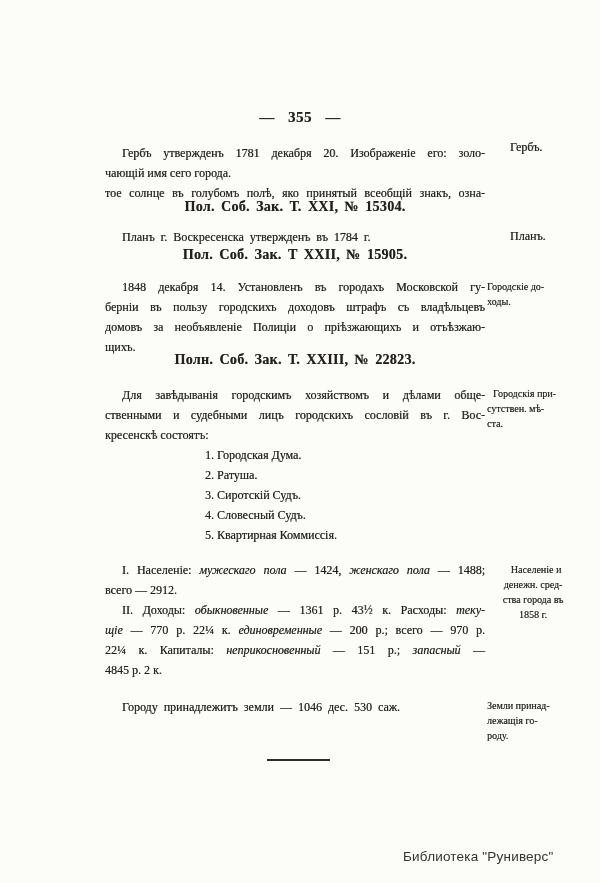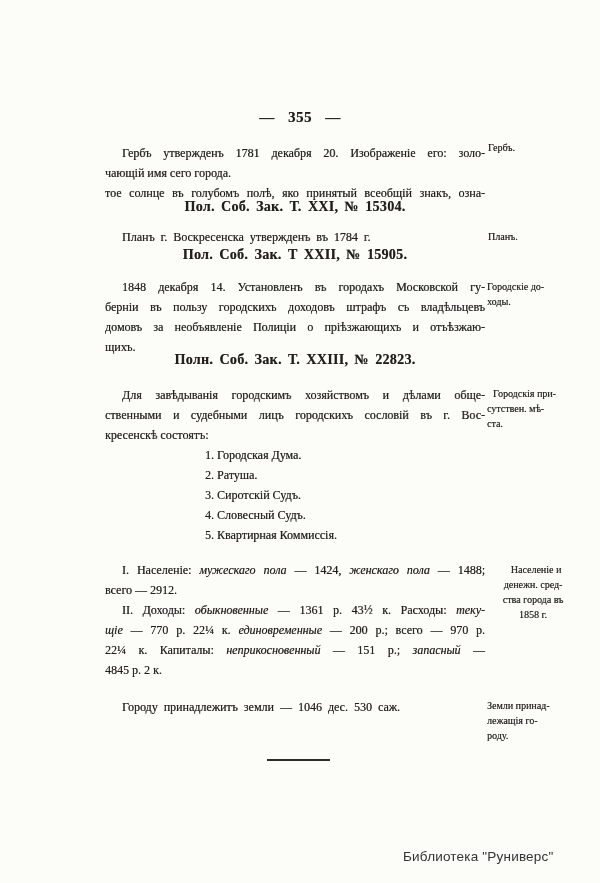--- a/index.html
+++ b/index.html
@@ -18,21 +18,21 @@
   .ind{text-indent:17px;}
   .nw{white-space:nowrap;}
   .it{font-style:italic;}
   .wsp{word-spacing:3px;}
   .cite{
     position:absolute;left:105px;width:380px;text-align:center;
     font-size:14px;font-weight:bold;letter-spacing:0.3px;word-spacing:2.5px;
   }
   .mnote{position:absolute;left:487px;width:92px;font-size:10px;line-height:15px;}
   .mnote .first{padding-left:6px;}
-  .m-single{position:absolute;left:488px;font-size:10px;line-height:15px;}
+  .m-single{position:absolute;left:510px;font-size:12px;line-height:15px;}
   .list{position:absolute;left:205px;width:270px;font-size:12px;line-height:20px;}
   .rule{position:absolute;top:759px;left:267px;width:63px;border-top:2px solid #2f2b27;}
   .watermark{
     position:absolute;top:849px;left:403px;
     font-family:"Liberation Sans","DejaVu Sans",sans-serif;
     font-size:13.5px;color:#333;letter-spacing:0.2px;text-shadow:none;
   }
 </style>
 </head>
 <body>

